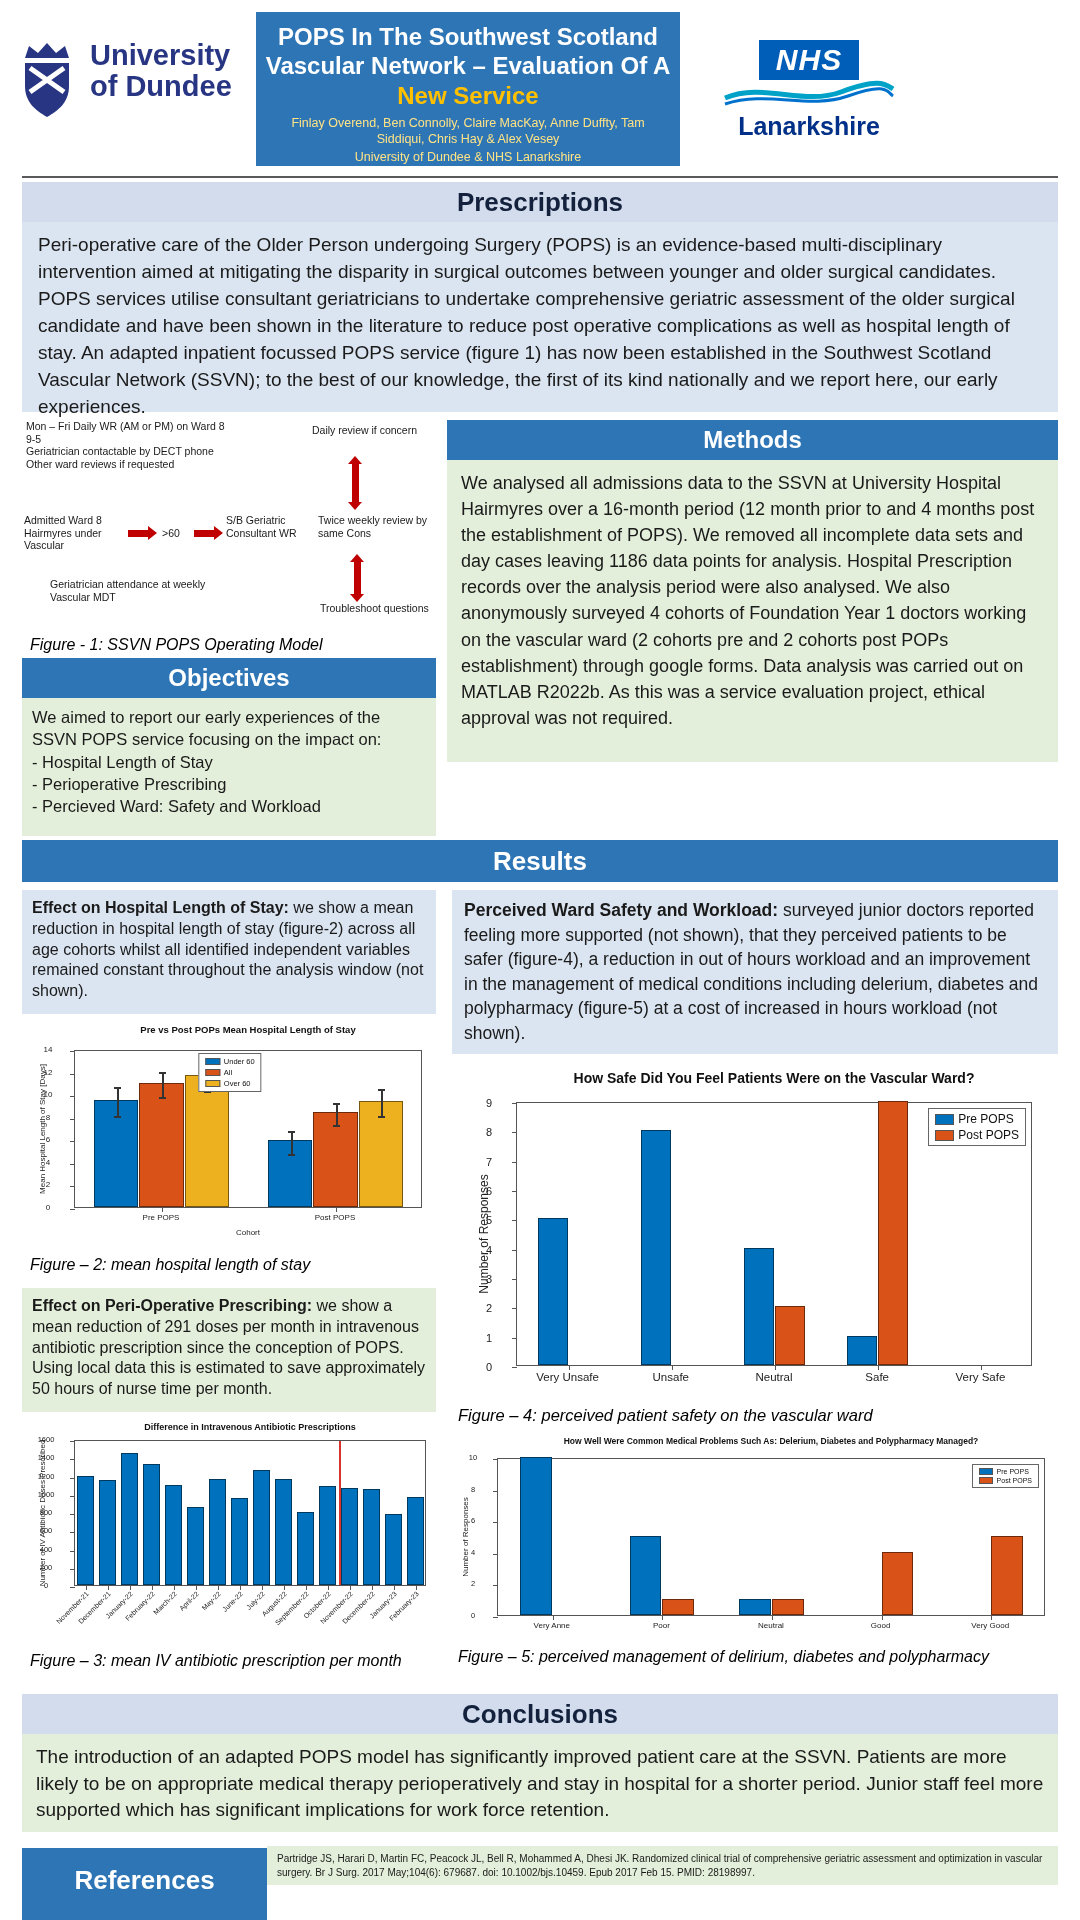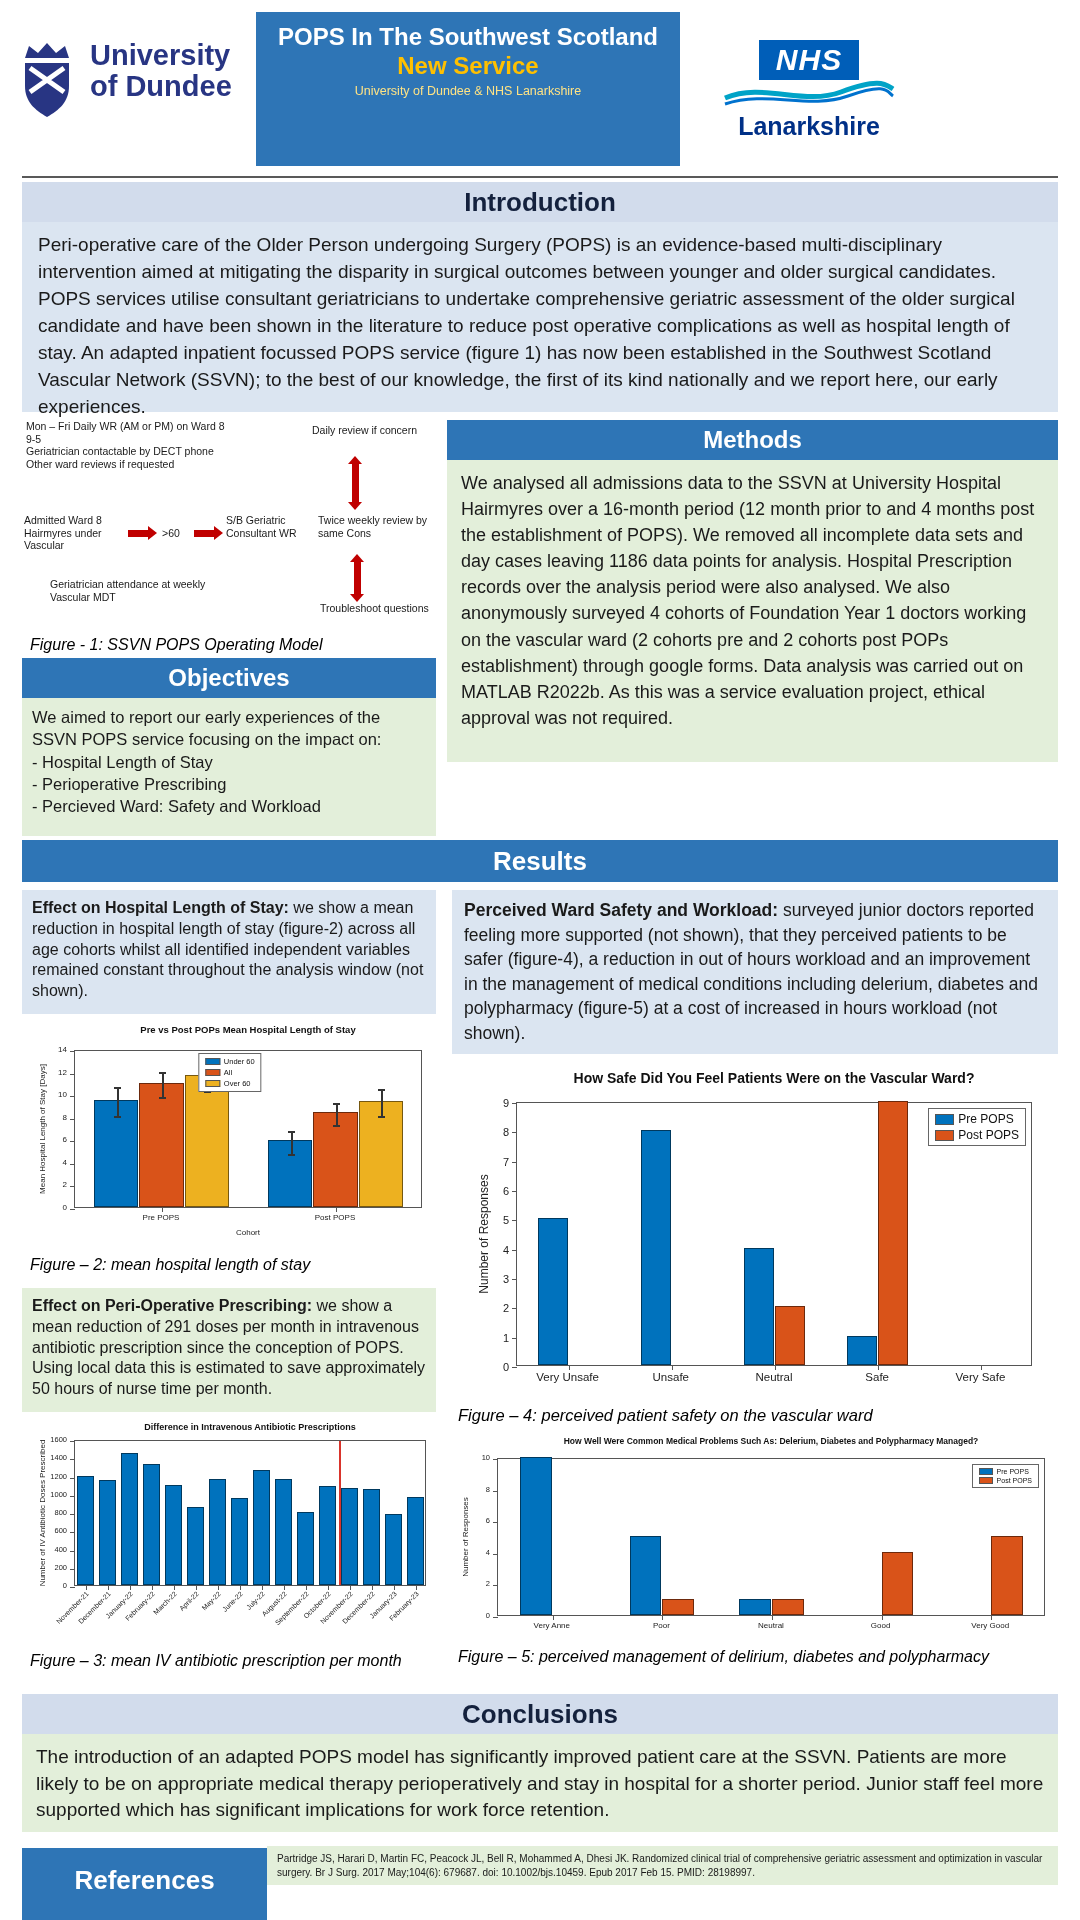--- a/index.html
+++ b/index.html
@@ -45,21 +45,21 @@
                 border-top:8px solid #c00000;border-left:7.5px solid transparent;border-right:7.5px solid transparent}
 
   
   .chart{position:absolute;background:#fff}
   .c-title{position:absolute;text-align:center;font-weight:bold;color:#111}
   .c-ylabel{position:absolute;transform:translate(-50%,-50%) rotate(-90deg);white-space:nowrap;color:#222}
   .c-plot{position:absolute;border:1px solid #555;box-sizing:border-box}
   .c-bar{position:absolute;bottom:0;border:1px solid rgba(0,0,0,.5);box-sizing:border-box}
   .c-ytick{position:absolute;left:-5px;width:5px;border-top:1px solid #555}
   .c-xtickmark{position:absolute;bottom:-5px;height:5px;border-left:1px solid #555}
-  .c-yticklab{position:absolute;text-align:right;color:#222}
+  .c-yticklab{position:absolute;text-align:center;color:#222}
   .c-xlab{position:absolute;text-align:center;color:#222}
   .c-xlab.rot{transform:rotate(-45deg);transform-origin:100% 0;text-align:right;white-space:nowrap}
   .c-xtitle{position:absolute;text-align:center;color:#222}
   .c-vline{position:absolute;top:0;height:100%;width:2px;background:#d9342b}
   .c-err{position:absolute;width:2px;background:#333}
   .c-errcap{position:absolute;width:7px;border-top:2px solid #333}
   .c-legend{position:absolute;background:#fff;border:1px solid #666;padding:3px 6px;
             display:flex;flex-direction:column;gap:2px;z-index:3;color:#111}
   .c-leg-item{display:flex;align-items:center;gap:4px;white-space:nowrap}
   .c-leg-swatch{display:inline-block;border:1px solid #555;flex:0 0 auto}
@@ -79,38 +79,40 @@
     </svg>
   </span>
   <span class="uod-text">
     <div>University</div>
     <div>of Dundee</div>
   </span>
 </div>
 
 <div class="title-box">
   <div class="title-line">POPS In The Southwest Scotland</div>
+  <div class="title-line">Vascular Network – Evaluation Of A</div>
   <div class="title-line accent">New Service</div>
+  <div class="authors">Finlay Overend, Ben Connolly, Claire MacKay, Anne Duffty, Tam Siddiqui, Chris Hay &amp; Alex Vesey</div>
   <div class="affil">University of Dundee &amp; NHS Lanarkshire</div>
 </div>
 
 <div class="nhs-logo">
   <div class="nhs-box">NHS</div>
   <span>
     <svg width="172" height="26" viewBox="0 0 172 26">
       <path d="M2 18 C 40 2, 80 26, 118 12 S 162 4, 170 9" stroke="#00a3c7" stroke-width="5" fill="none"></path>
       <path d="M2 24 C 45 10, 85 30, 125 16 S 164 12, 170 16" stroke="#0072ce" stroke-width="3" fill="none"></path>
     </svg>
   </span>
   <div class="nhs-board">Lanarkshire</div>
 </div>
 
 <div class="rule"></div>
 
-<div class="band" style="top:182px">Introduction</div>
+<div class="band" style="top:182px">Prescriptions</div>
 <div class="panel blue" style="left:22px;top:222px;width:1036px;height:190px;padding:10px 16px;font-size:19px;line-height:1.42">Peri-operative care of the Older Person undergoing Surgery (POPS) is an evidence-based multi-disciplinary intervention aimed at mitigating the disparity in surgical outcomes between younger and older surgical candidates. POPS services utilise consultant geriatricians to undertake comprehensive geriatric assessment of the older surgical candidate and have been shown in the literature to reduce post operative complications as well as hospital length of stay. An adapted inpatient focussed POPS service (figure 1) has now been established in the Southwest Scotland Vascular Network (SSVN); to the best of our knowledge, the first of its kind nationally and we report here, our early experiences.</div>
 
 <div class="fig1">
   <div class="fc-node" style="left:2px;top:2px;width:240px">Mon – Fri Daily WR (AM or PM) on Ward 8
 9-5
 Geriatrician contactable by DECT phone
 Other ward reviews if requested</div>
   <div class="fc-node" style="left:288px;top:6px;width:112px">Daily review if concern</div>
   <div class="arr-v" style="left:328px;top:46px;height:38px"></div>
   <div class="fc-node" style="left:0px;top:96px;width:102px">Admitted Ward 8 Hairmyres under Vascular</div>

